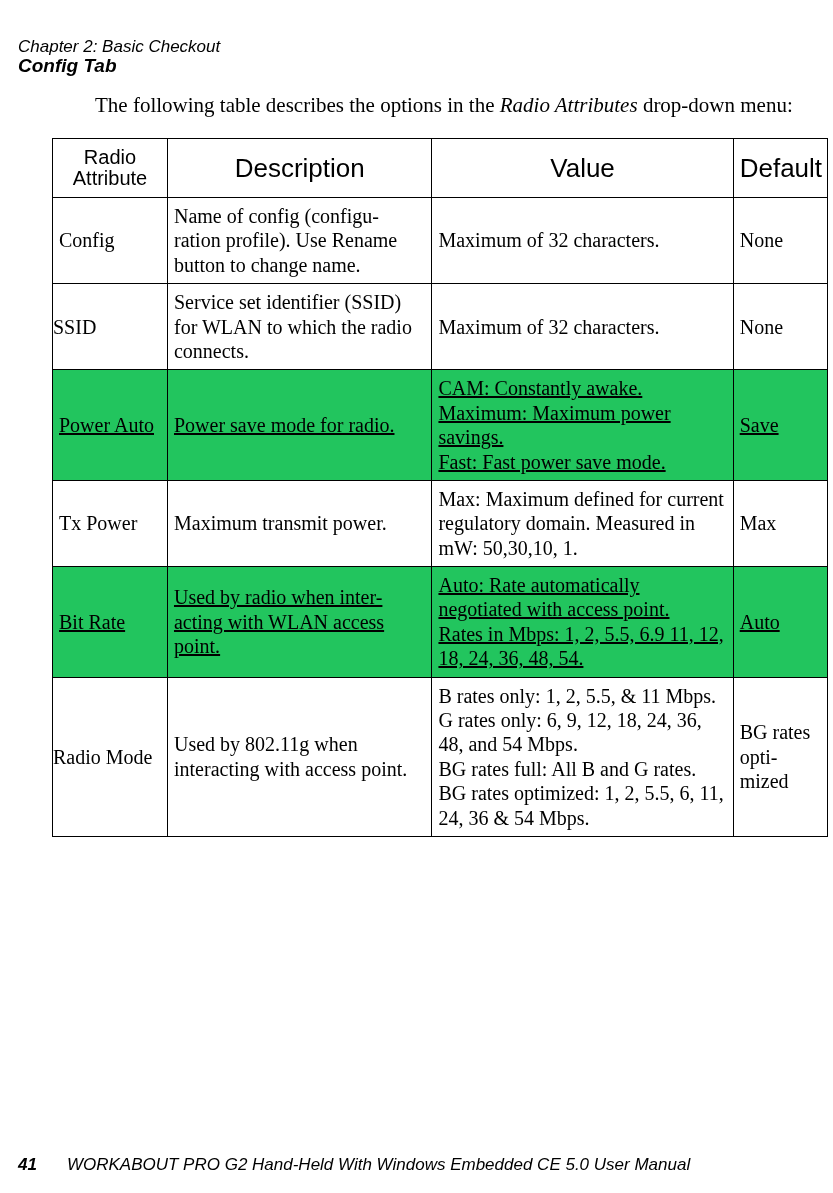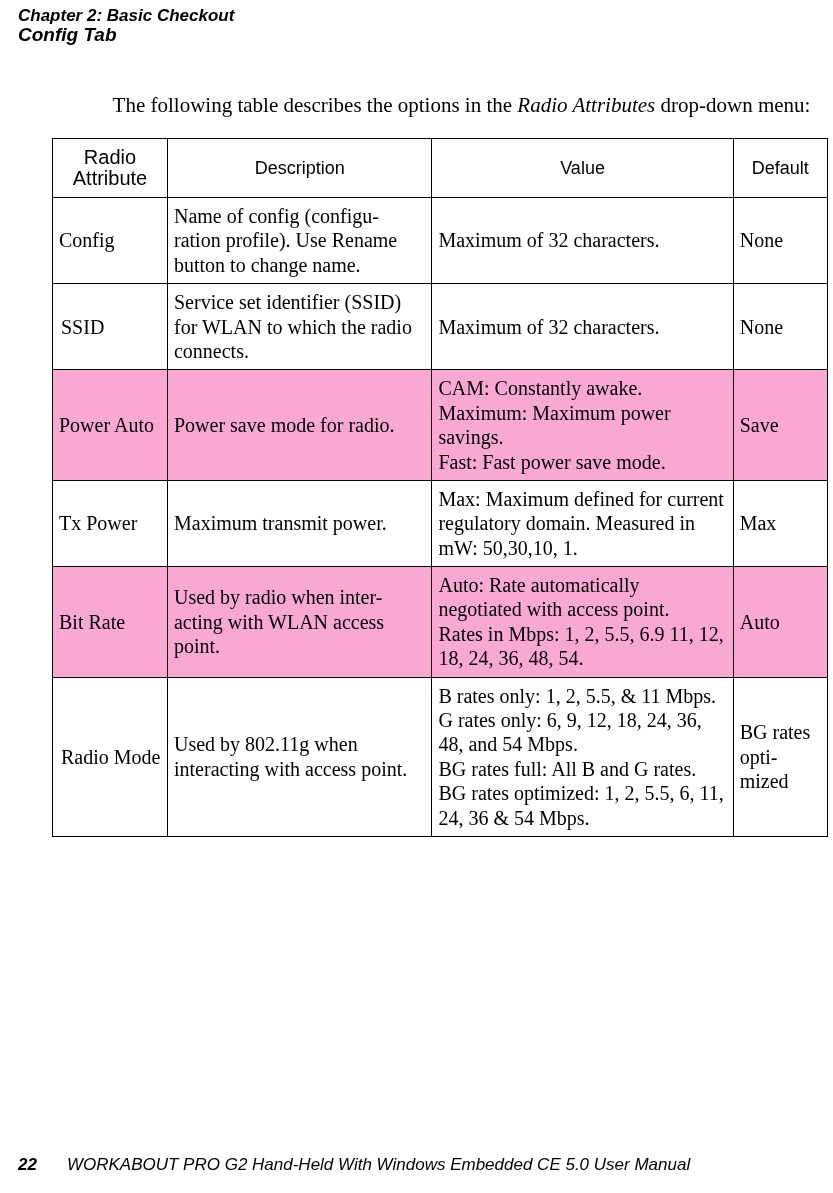--- a/index.html
+++ b/index.html
@@ -20,35 +20,35 @@
   }
   .header {
     position: absolute;
     top: 6px;
     left: 18px;
     font-family: Arial, Helvetica, sans-serif;
     font-style: italic;
   }
   .header .line1 {
     font-size: 17px;
-    font-weight: bold;
+    font-weight: normal;
+    margin-top: 31px;
   }
   .header .line2 {
     font-size: 19px;
     font-weight: bold;
     margin-top: -2px;
   }
   .intro {
     position: absolute;
     top: 92px;
     left: 95px;
     right: 5px;
     font-size: 21px;
     line-height: 1.3;
-    text-align: center;
   }
   .intro .ital { font-style: italic; }
   table.tbl {
     position: absolute;
     top: 138px;
     left: 52px;
     width: 776px;
     border-collapse: collapse;
     table-layout: fixed;
   }
@@ -57,37 +57,37 @@
   table.tbl col.c3 { width: 262px; }
   table.tbl col.c4 { width: 82px; }
   table.tbl th, table.tbl td {
     border: 1px solid #000;
     padding: 6px 6px;
     vertical-align: middle;
   }
   table.tbl th {
     font-family: Arial, Helvetica, sans-serif;
     font-weight: normal;
-    font-size: 18px;
+    font-size: 26px;
     text-align: center;
     padding-top: 8px;
     padding-bottom: 8px;
   }
   table.tbl th.radio-attr {
     font-size: 20px;
     line-height: 1.05;
   }
   table.tbl td {
     font-family: "Times New Roman", Times, serif;
     font-size: 20px;
     text-align: left;
     line-height: 1.22;
   }
-  table.tbl td.left { text-align: left; padding-left: 8px; }
-  table.tbl tr.shade td { background: #f9a8d4; }
+  table.tbl td.left { text-align: left; padding-left: 0; }
+  table.tbl tr.shade td { background: #22c55e; text-decoration: underline; }
   .footer {
     position: absolute;
     left: 18px;
     bottom: 18px;
     font-family: Arial, Helvetica, sans-serif;
     font-style: italic;
     font-size: 17px;
   }
   .footer .pnum {
     font-weight: bold;
@@ -157,16 +157,16 @@
         <tr>
           <td class="left">Radio Mode</td>
           <td>Used by 802.11g when interacting with access point.</td>
           <td>B rates only: 1, 2, 5.5, &amp; 11 Mbps.<br>G rates only: 6, 9, 12, 18, 24, 36, 48, and 54 Mbps.<br>BG rates full: All B and G rates.<br>BG rates optimized: 1, 2, 5.5, 6, 11, 24, 36 &amp; 54 Mbps.</td>
           <td>BG rates opti-<br>mized</td>
         </tr>
       </tbody>
 </table>
 
 <div class="footer">
-  <span class="pnum">22</span><span>WORKABOUT PRO G2 Hand-Held With Windows Embedded CE 5.0 User Manual</span>
+  <span class="pnum">41</span><span>WORKABOUT PRO G2 Hand-Held With Windows Embedded CE 5.0 User Manual</span>
 </div>
 
 </div>
 
 </body></html>

